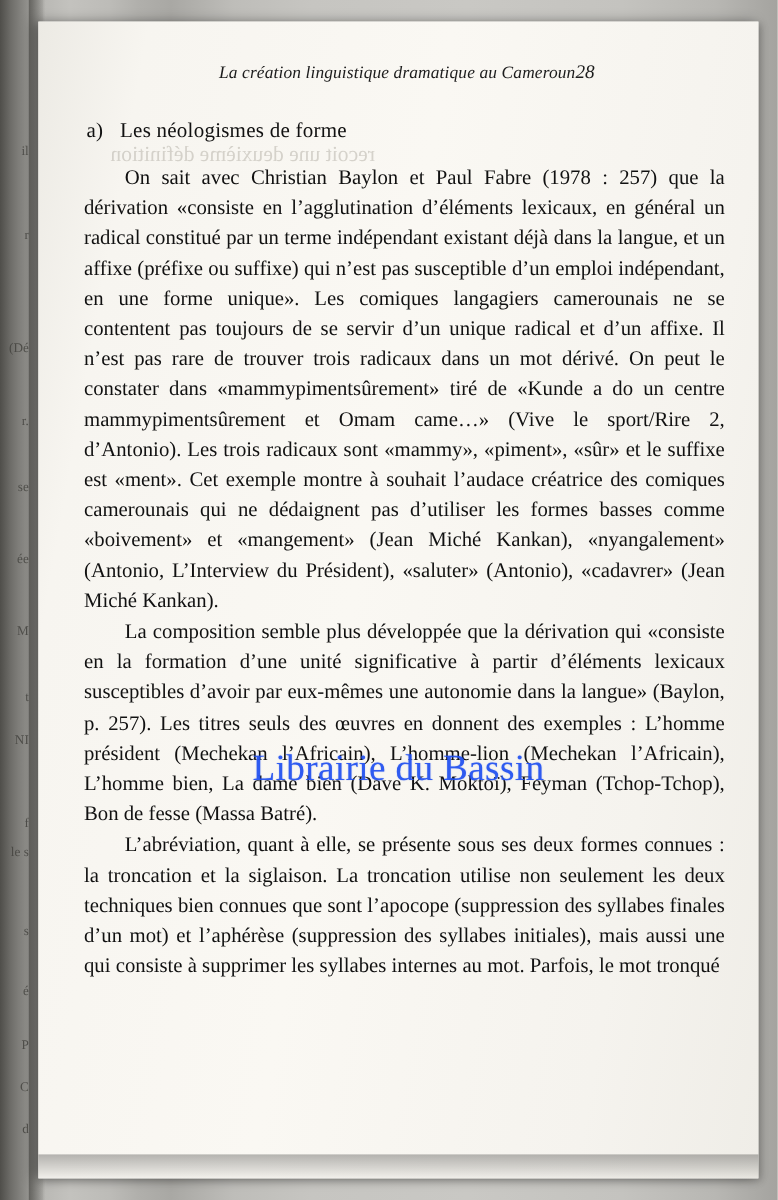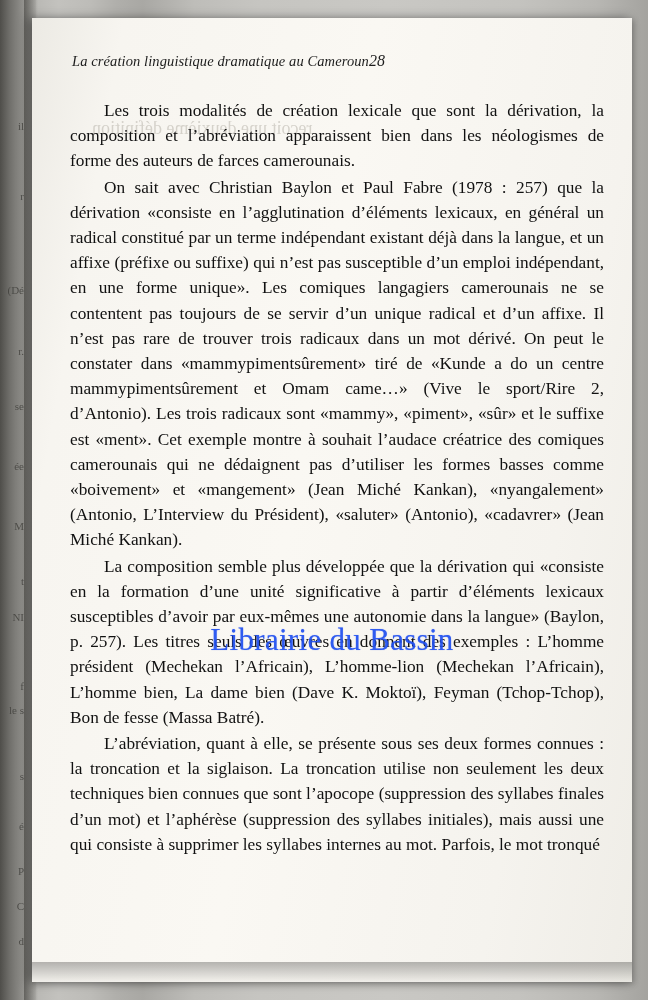--- a/index.html
+++ b/index.html
@@ -47,21 +47,21 @@
   #page-inner {
     position: absolute;
     left: 20px;
     right: 20px;
     top: 34px;
     bottom: 20px;
   }
   .header-row {
     display: flex;
     align-items: baseline;
-    justify-content: flex-start;
+    justify-content: center;
     padding: 0 6px 0 20px;
     margin-bottom: 28px;
   }
   .running-head {
     font-style: italic;
     font-size: 14.5px;
     color: #1c1c1c;
     letter-spacing: 0.1px;
   }
   .folio {
@@ -171,25 +171,25 @@
 
     <div id="showthrough">recoit une deuxième définition</div>
 
     <div id="page-inner">
 
       <div class="header-row">
         <div class="running-head">La création linguistique dramatique au Cameroun</div>
         <div class="folio">28</div>
       </div>
 
+      <div class="section-heading">
+        <span class="marker">a)</span><span>Les néologismes de forme</span>
+      </div>
 
       <div class="body-col">
-        <p class="para">
-          <span>Les trois modalités de création lexicale que sont la dérivation, la composition et l’abréviation apparaissent bien dans les néologismes de forme des auteurs de farces camerounais.</span>
-        </p>
         <p class="para">
           <span>On sait avec Christian Baylon et Paul Fabre (1978 : 257) que la dérivation «consiste en l’agglutination d’éléments lexicaux, en général un radical constitué par un terme indépendant existant déjà dans la langue, et un affixe (préfixe ou suffixe) qui n’est pas susceptible d’un emploi indépendant, en une forme unique». Les comiques langagiers camerounais ne se contentent pas toujours de se servir d’un unique radical et d’un affixe. Il n’est pas rare de trouver trois radicaux dans un mot dérivé. On peut le constater dans «mammypimentsûrement» tiré de «Kunde a do un centre mammypimentsûrement et Omam came…» (Vive le sport/Rire 2, d’Antonio). Les trois radicaux sont «mammy», «piment», «sûr» et le suffixe est «ment». Cet exemple montre à souhait l’audace créatrice des comiques camerounais qui ne dédaignent pas d’utiliser les formes basses comme «boivement» et «mangement» (Jean Miché Kankan), «nyangalement» (Antonio, L’Interview du Président), «saluter» (Antonio), «cadavrer» (Jean Miché Kankan).</span>
         </p>
         <p class="para">
           <span>La composition semble plus développée que la dérivation qui «consiste en la formation d’une unité significative à partir d’éléments lexicaux susceptibles d’avoir par eux-mêmes une autonomie dans la langue» (Baylon, p. 257). Les titres seuls des œuvres en donnent des exemples : L’homme président (Mechekan l’Africain), L’homme-lion (Mechekan l’Africain), L’homme bien, La dame bien (Dave K. Moktoï), Feyman (Tchop-Tchop), Bon de fesse (Massa Batré).</span>
         </p>
         <p class="para">
           <span>L’abréviation, quant à elle, se présente sous ses deux formes connues : la troncation et la siglaison. La troncation utilise non seulement les deux techniques bien connues que sont l’apocope (suppression des syllabes finales d’un mot) et l’aphérèse (suppression des syllabes initiales), mais aussi une qui consiste à supprimer les syllabes internes au mot. Parfois, le mot tronqué</span>
         </p>
       </div>

